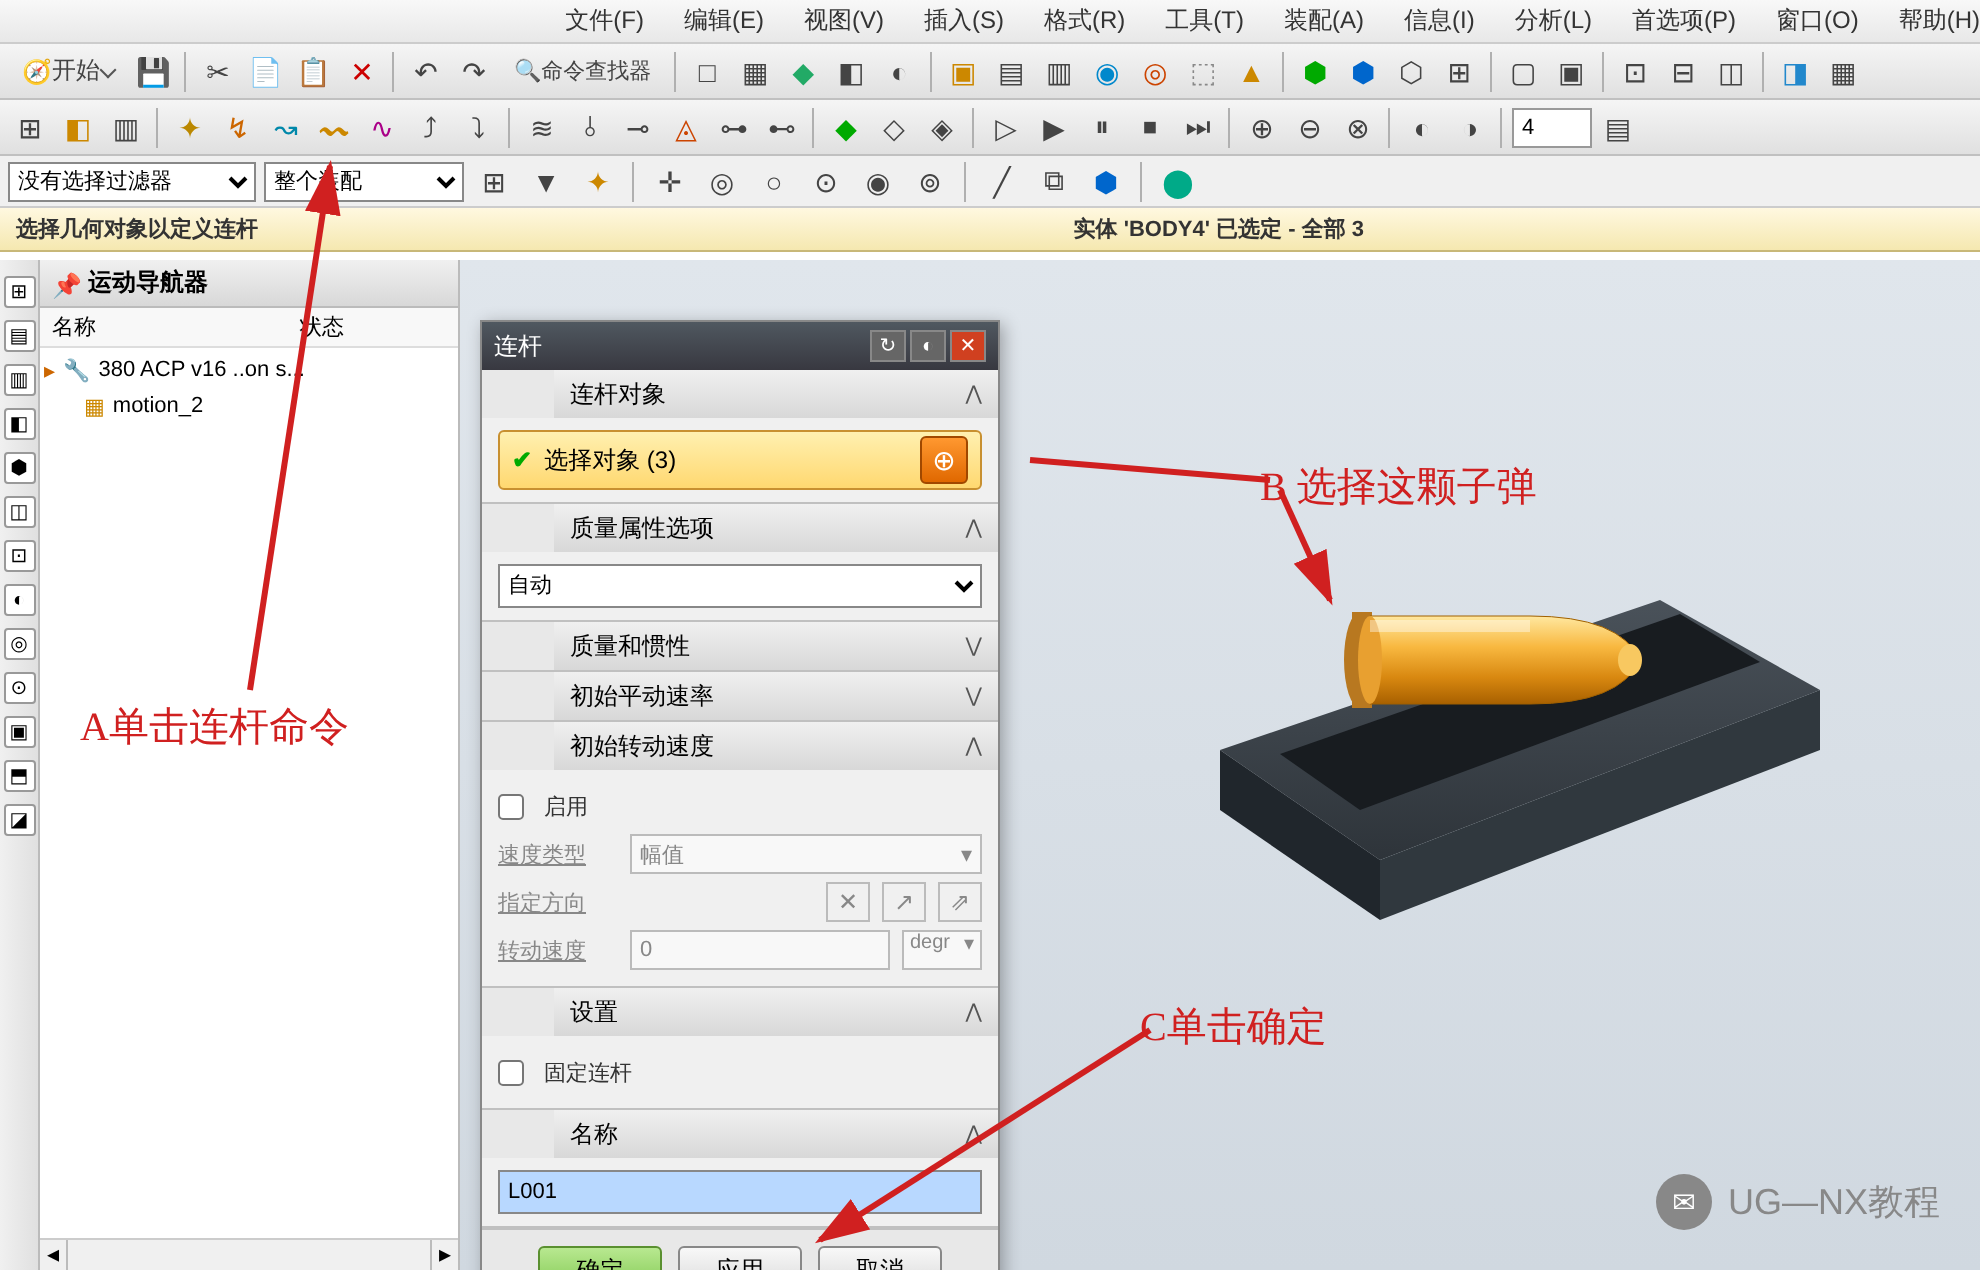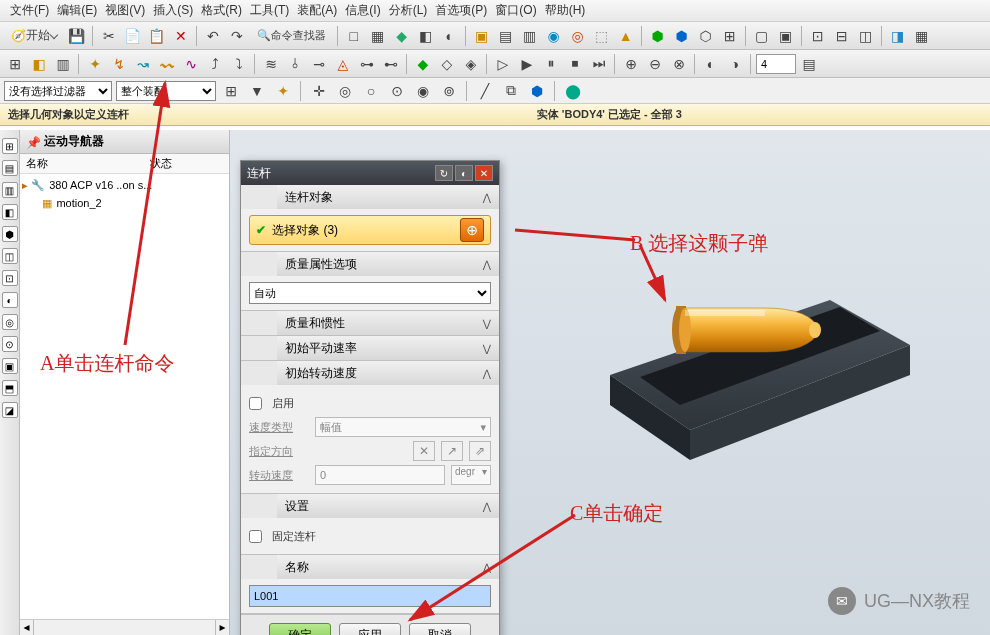--- a/index.html
+++ b/index.html
@@ -1,18 +1,18 @@
 <!DOCTYPE html>
 <html><head>
 <meta charset="utf-8">
 <style>
 * { box-sizing: border-box; margin: 0; padding: 0; font-family: "Microsoft YaHei", "SimSun", Arial, sans-serif; }
 body { width: 990px; height: 635px; overflow: hidden; background: #fff; font-size: 12px; position: relative; }
 
-.menubar { height: 22px; background: linear-gradient(#f8f8f8, #e8e8e8); border-bottom: 1px solid #ccc; display: flex; align-items: center; padding-left: 10px; gap: 8px; color: #333; }
+.menubar { height: 22px; background: linear-gradient(#f8f8f8, #e8e8e8); border-bottom: 1px solid #ccc; display: flex; align-items: center; padding-left: 10px; gap: 20px; color: #333; justify-content: flex-end; }
 .menubar span { cursor: pointer; }
 
 .toolbar-row { height: 28px; background: linear-gradient(#f5f5f5, #e0e0e0); border-bottom: 1px solid #c0c0c0; display: flex; align-items: center; padding: 0 4px; gap: 2px; }
 .tbtn { width: 22px; height: 22px; border: 1px solid transparent; display: flex; align-items: center; justify-content: center; border-radius: 2px; cursor: pointer; font-size: 14px; color: #444; }
 .tbtn.start { width: auto; padding: 0 6px; font-size: 12px; }
 .tdiv { width: 2px; height: 20px; border-left: 1px solid #b0b0b0; margin: 0 2px; }
 .dd { width: 6px; height: 6px; border-left: 1px solid #555; border-bottom: 1px solid #555; transform: rotate(-45deg); margin-left:1px; margin-top:-2px; }
 .spin-input { width: 40px; height: 20px; border: 1px solid #999; background: #fff; font-size: 11px; padding: 0 4px; }
 
 .filter-row { height: 26px; background: #f0f0f0; border-bottom: 1px solid #ccc; display: flex; align-items: center; gap: 4px; padding: 0 4px; }
@@ -173,21 +173,21 @@
   <div class="tbtn">⊗</div>
   <div class="tdiv"></div>
   <div class="tbtn">◐</div>
   <div class="tbtn">◑</div>
   <div class="tdiv"></div>
   <input class="spin-input" value="4" style="">
   <div class="tbtn">▤</div>
 </div>
 
 <div class="filter-row">
-  <select class="filter-select" style="width:108px">
+  <select class="filter-select" style="width:124px">
     <option>没有选择过滤器</option>
   </select>
   <select class="filter-select" style="width:100px">
     <option>整个装配</option>
   </select>
   <div class="tbtn">⊞</div>
   <div class="tbtn">▼</div>
   <div class="tbtn" style="color:#c80">✦</div>
   <div class="tdiv"></div>
   <div class="tbtn">✛</div>

